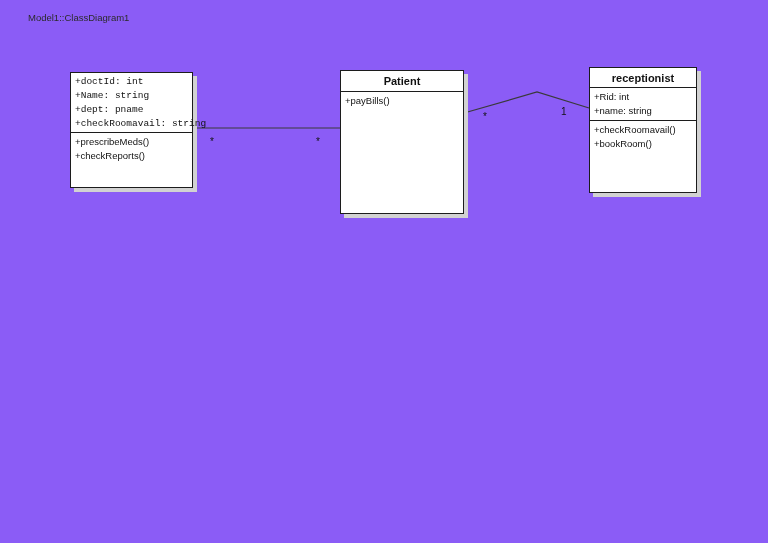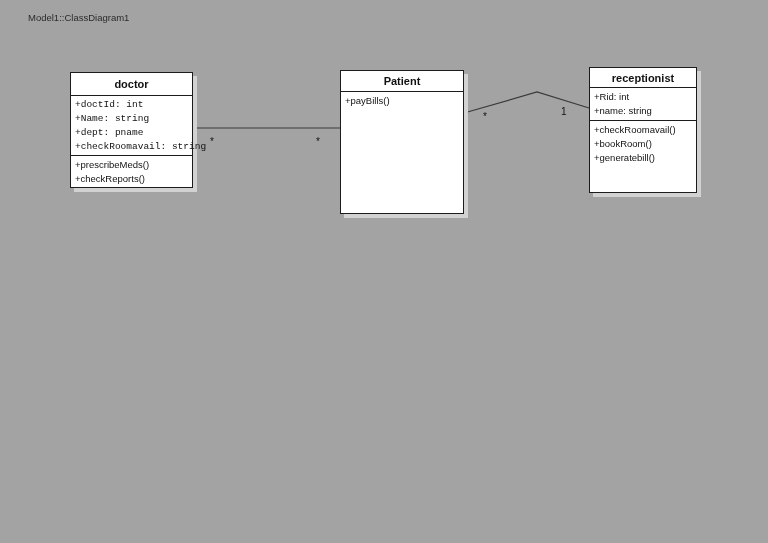--- a/index.html
+++ b/index.html
@@ -5,21 +5,21 @@
   html, body {
     margin: 0;
     padding: 0;
     background: #ffffff;
     font-family: "Liberation Sans", sans-serif;
   }
   #canvas {
     position: relative;
     width: 768px;
     height: 543px;
-    background: #a3a3a3;
+    background: #8b5cf6;
     overflow: hidden;
   }
   #diagram-title {
     position: absolute;
     left: 28px;
     top: 12px;
     font-size: 9.5px;
     color: #2b2b2b;
     white-space: nowrap;
   }
@@ -98,21 +98,20 @@
 <div id="canvas">
 
   <div id="diagram-title">Model1::ClassDiagram1</div>
 
   <svg id="links-overlay" viewBox="0 0 768 543" xmlns="http://www.w3.org/2000/svg">
     <line x1="193" y1="128" x2="340" y2="128" stroke-width="1.2" fill="none" stroke="#3a3a3a"></line>
     <polyline points="464,113 537,92 589,108" stroke-width="1.2" fill="none" stroke="#3a3a3a"></polyline>
   </svg>
 
   <div class="uml-class" id="class-doctor">
-    <div class="uml-title">doctor</div>
     <div class="uml-section uml-attrs">
       <div class="uml-row">+doctId: int</div>
       <div class="uml-row">+Name: string</div>
       <div class="uml-row">+dept: pname</div>
       <div class="uml-row">+checkRoomavail: string</div>
     </div>
     <div class="uml-section uml-methods">
       <div class="uml-row">+prescribeMeds()</div>
       <div class="uml-row">+checkReports()</div>
     </div>
@@ -127,21 +126,20 @@
 
   <div class="uml-class" id="class-receptionist">
     <div class="uml-title">receptionist</div>
     <div class="uml-section uml-attrs">
       <div class="uml-row">+Rid: int</div>
       <div class="uml-row">+name: string</div>
     </div>
     <div class="uml-section uml-methods">
       <div class="uml-row">+checkRoomavail()</div>
       <div class="uml-row">+bookRoom()</div>
-      <div class="uml-row">+generatebill()</div>
     </div>
   </div>
 
   <span class="multiplicity" id="mult-doctor-end">*</span>
   <span class="multiplicity" id="mult-patient-end1">*</span>
   <span class="multiplicity" id="mult-patient-end2">*</span>
   <span class="multiplicity" id="mult-recept-end">1</span>
 
 </div>
 

